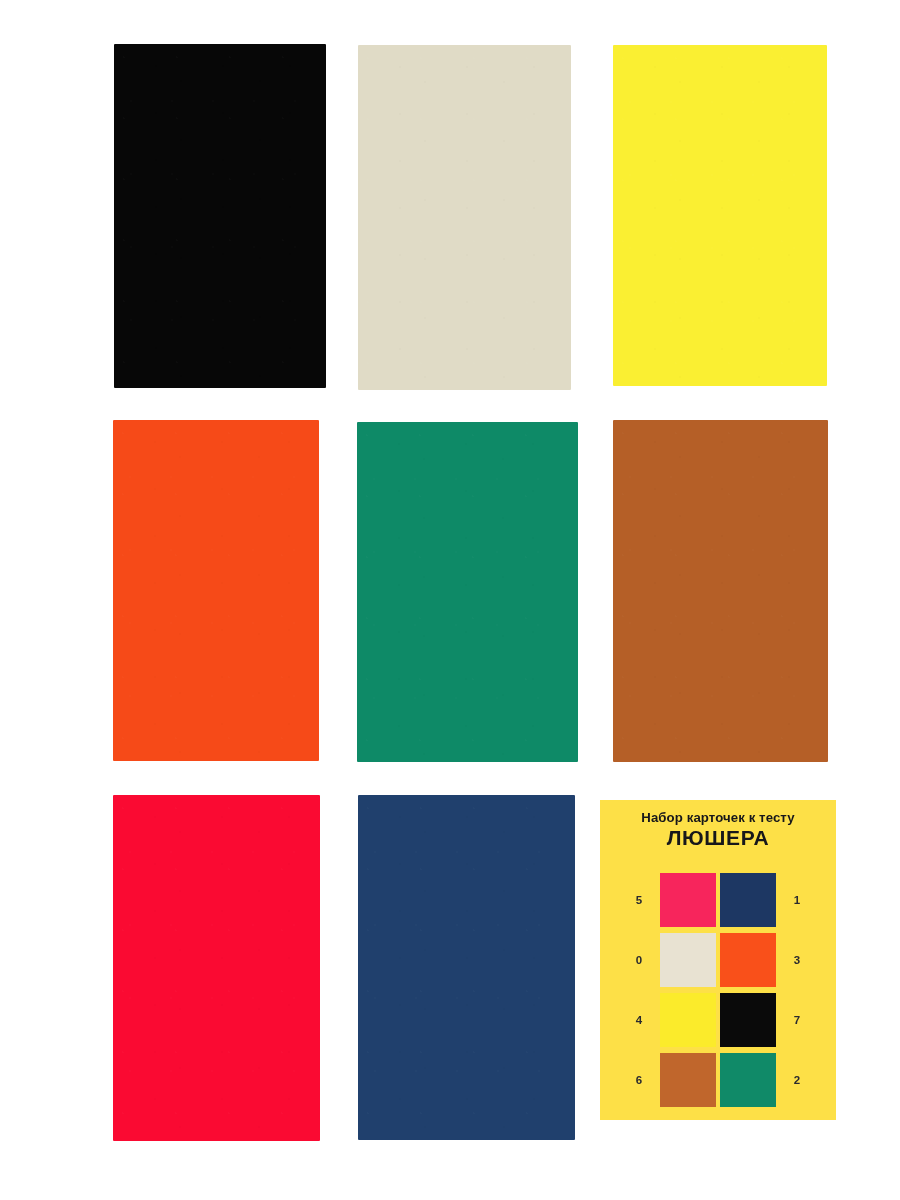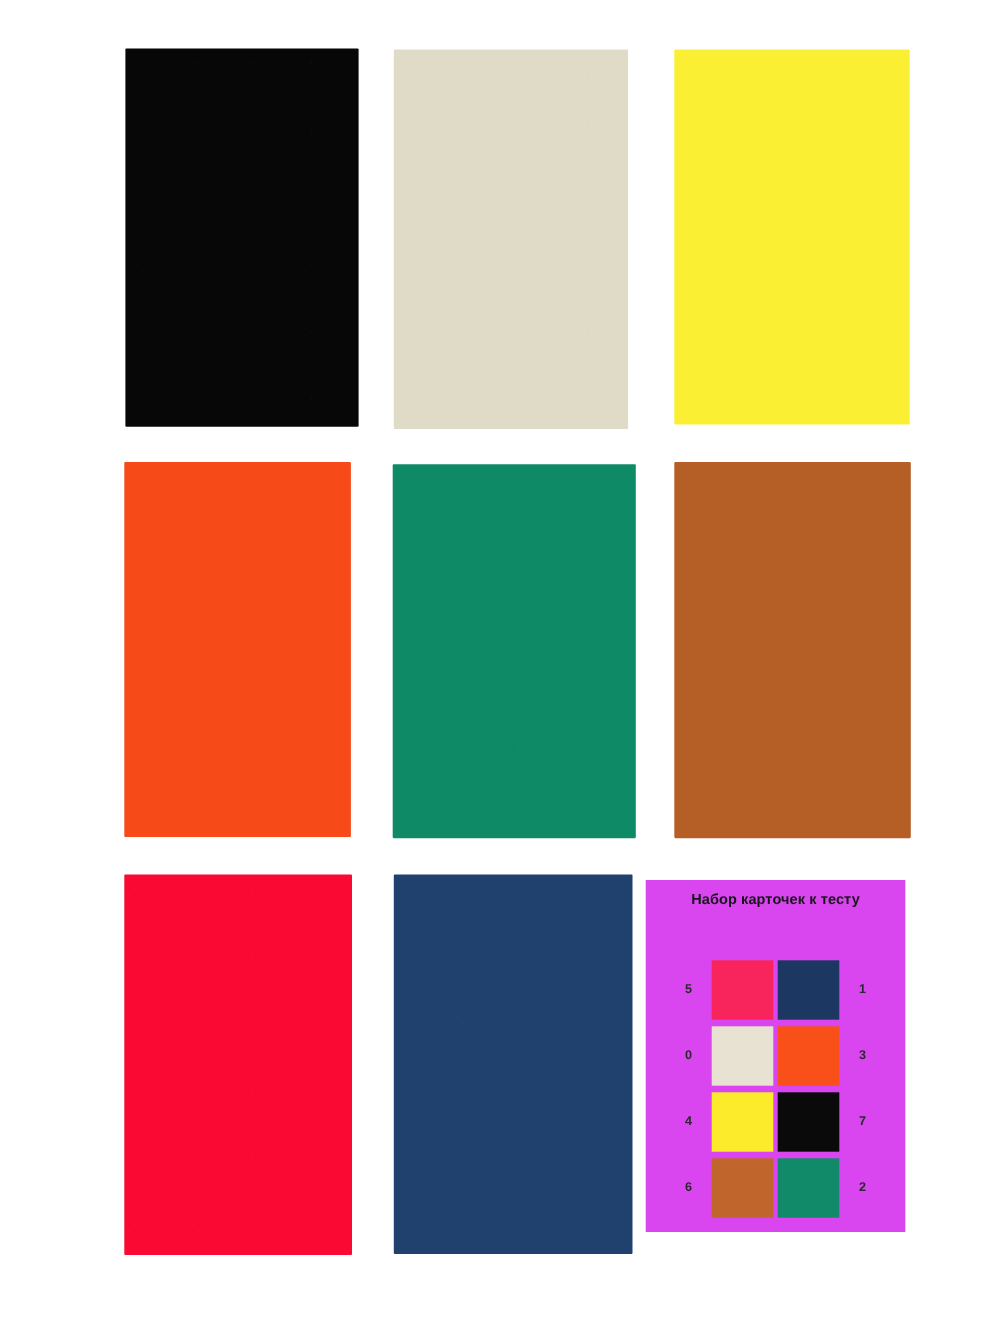--- a/index.html
+++ b/index.html
@@ -42,25 +42,25 @@
       radial-gradient(circle at 18% 22%, rgba(255,255,255,.10) 0 1px, transparent 1px),
       radial-gradient(circle at 63% 47%, rgba(0,0,0,.07) 0 1px, transparent 1px),
       radial-gradient(circle at 41% 78%, rgba(255,255,255,.08) 0 1px, transparent 1px),
       radial-gradient(circle at 85% 63%, rgba(0,0,0,.06) 0 1px, transparent 1px);
     background-size: 53px 61px, 67px 47px, 41px 73px, 79px 59px;
   }
 
   
   #legend-panel {
     position: absolute;
-    left: 587px;
+    left: 600px;
     top: 800px;
     width: 236px;
     height: 320px;
-    background: #d946ef;
+    background: #fde047;
   }
 
   .legend-title {
     position: absolute;
     left: 0;
     width: 100%;
     text-align: center;
     color: #17171a;
     font-weight: 700;
     letter-spacing: .1px;
@@ -139,20 +139,21 @@
       <span class="grain"></span>
     </div>
   <div class="card" id="card-blue" title="синий" style="left: 358px; top: 795px; width: 217px; height: 345px; background: rgb(32, 64, 109);">
       <span class="grain"></span>
     </div>
 
   <div id="legend-panel">
 
     <div class="legend-title" id="legend-title-line1">Набор карточек к тесту</div>
 
+    <div class="legend-title" id="legend-title-line2">ЛЮШЕРА</div>
 
     <div id="legend-grid">
         <div class="legend-row">
           <span class="legend-num left">5</span>
           <span class="legend-swatch gap-left" style="background: rgb(247, 37, 92);"></span>
           <span class="legend-swatch" style="background: rgb(29, 55, 99);"></span>
           <span class="legend-num right">1</span>
         </div>
         <div class="legend-row">
           <span class="legend-num left">0</span>

